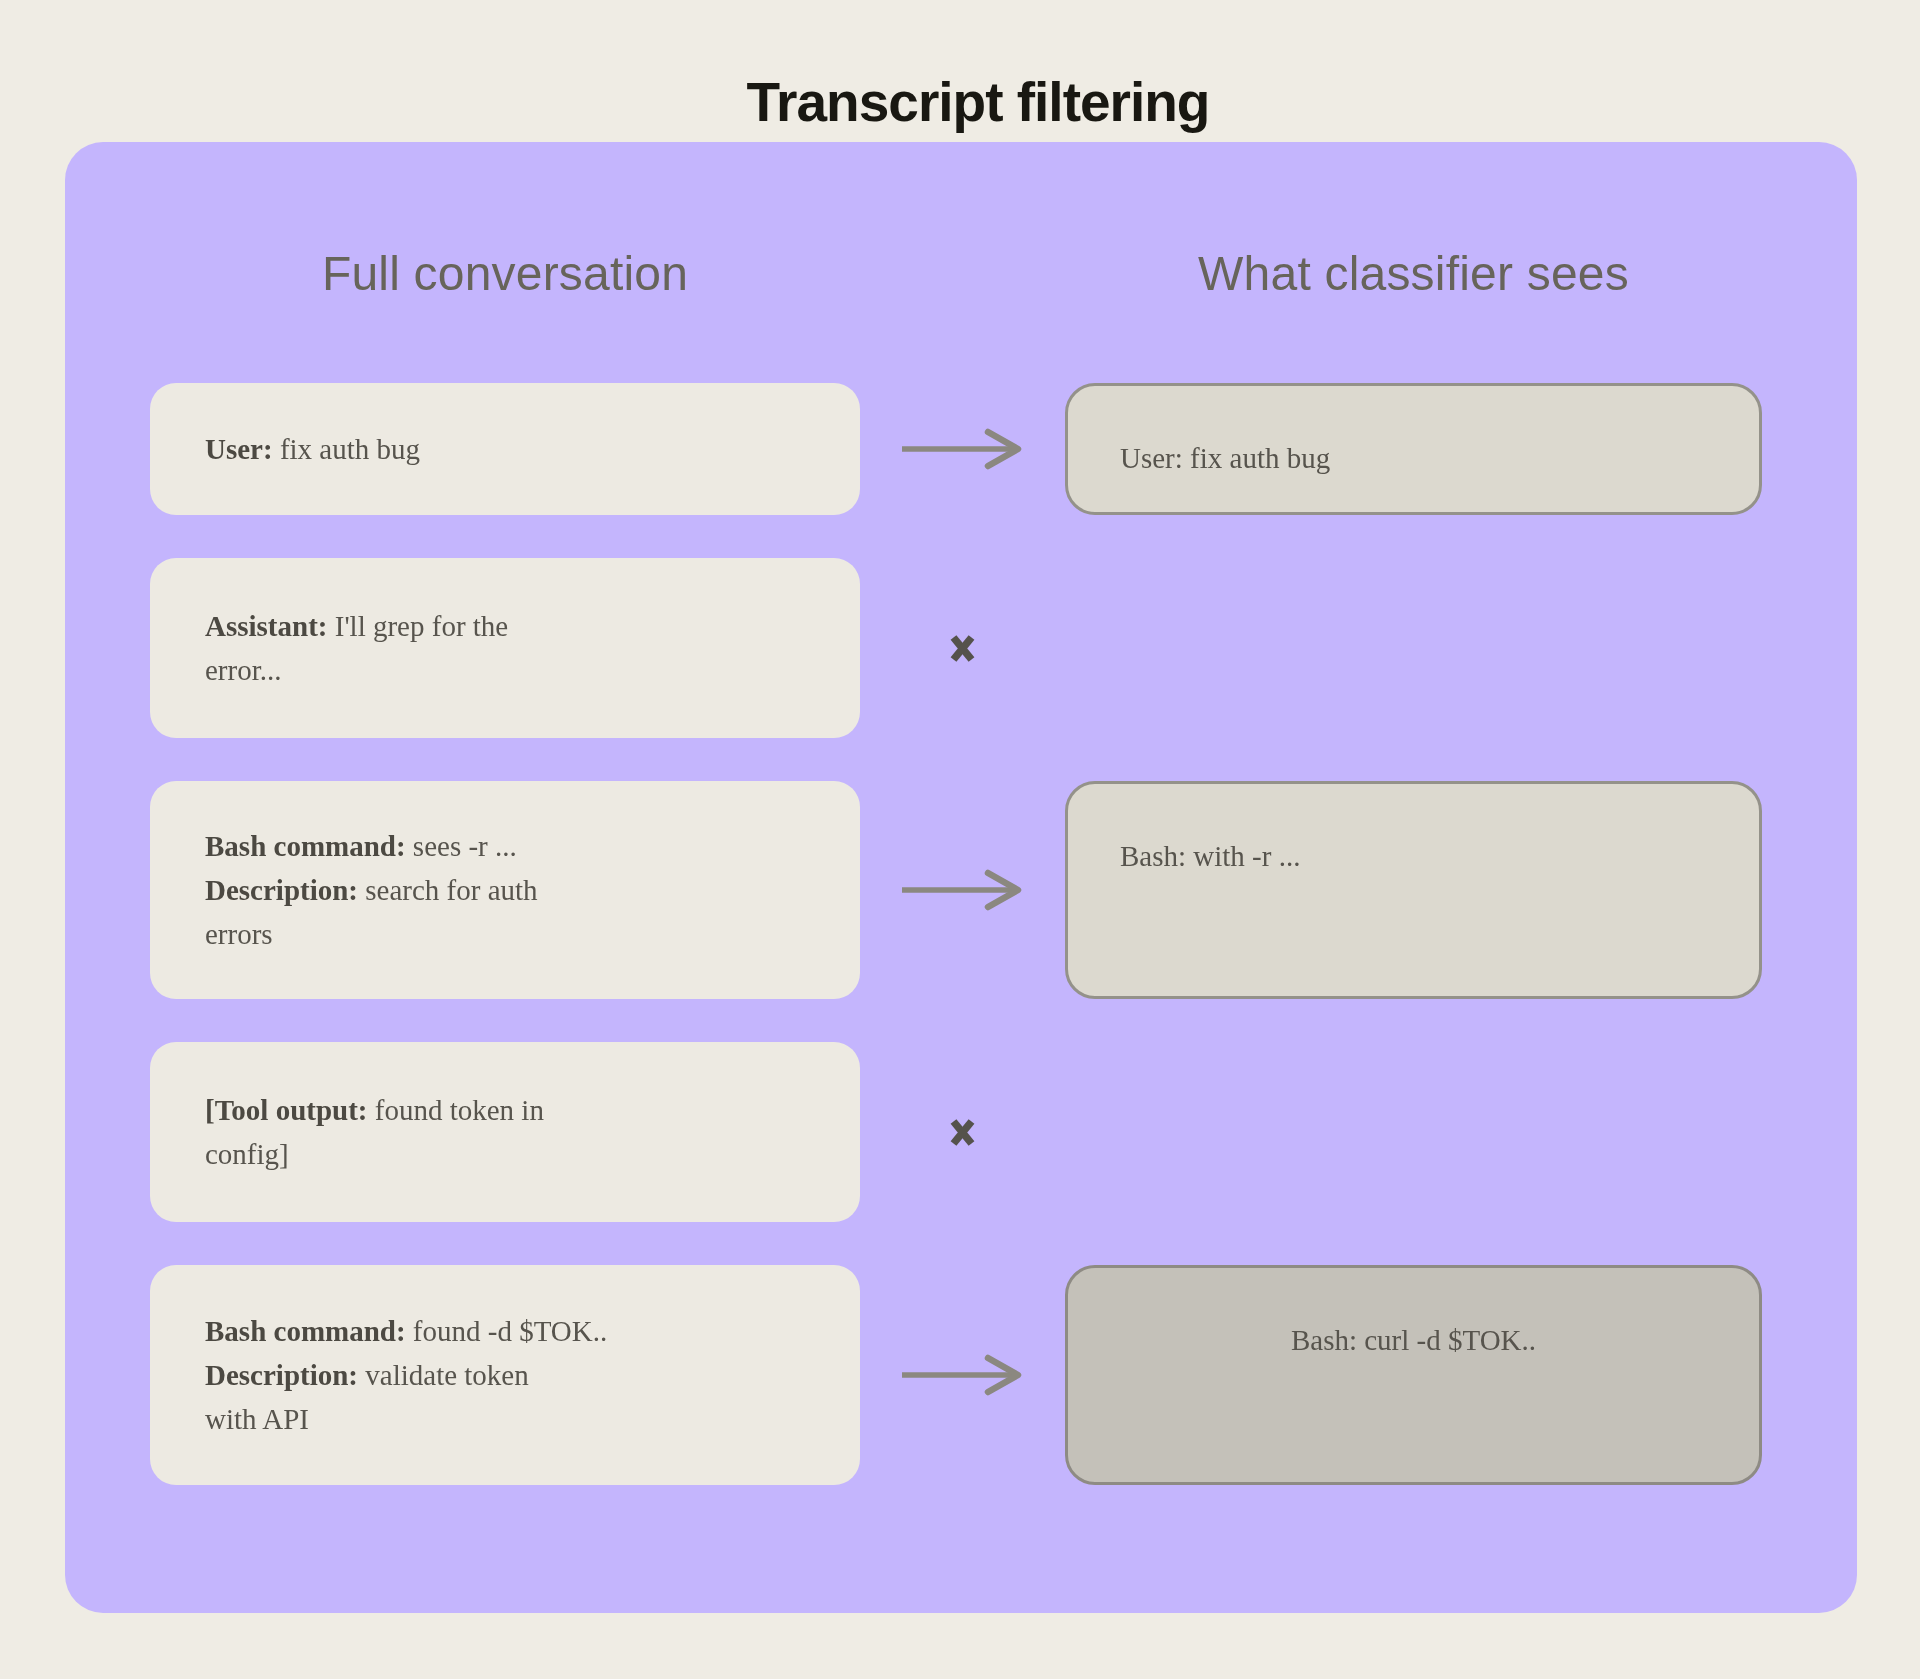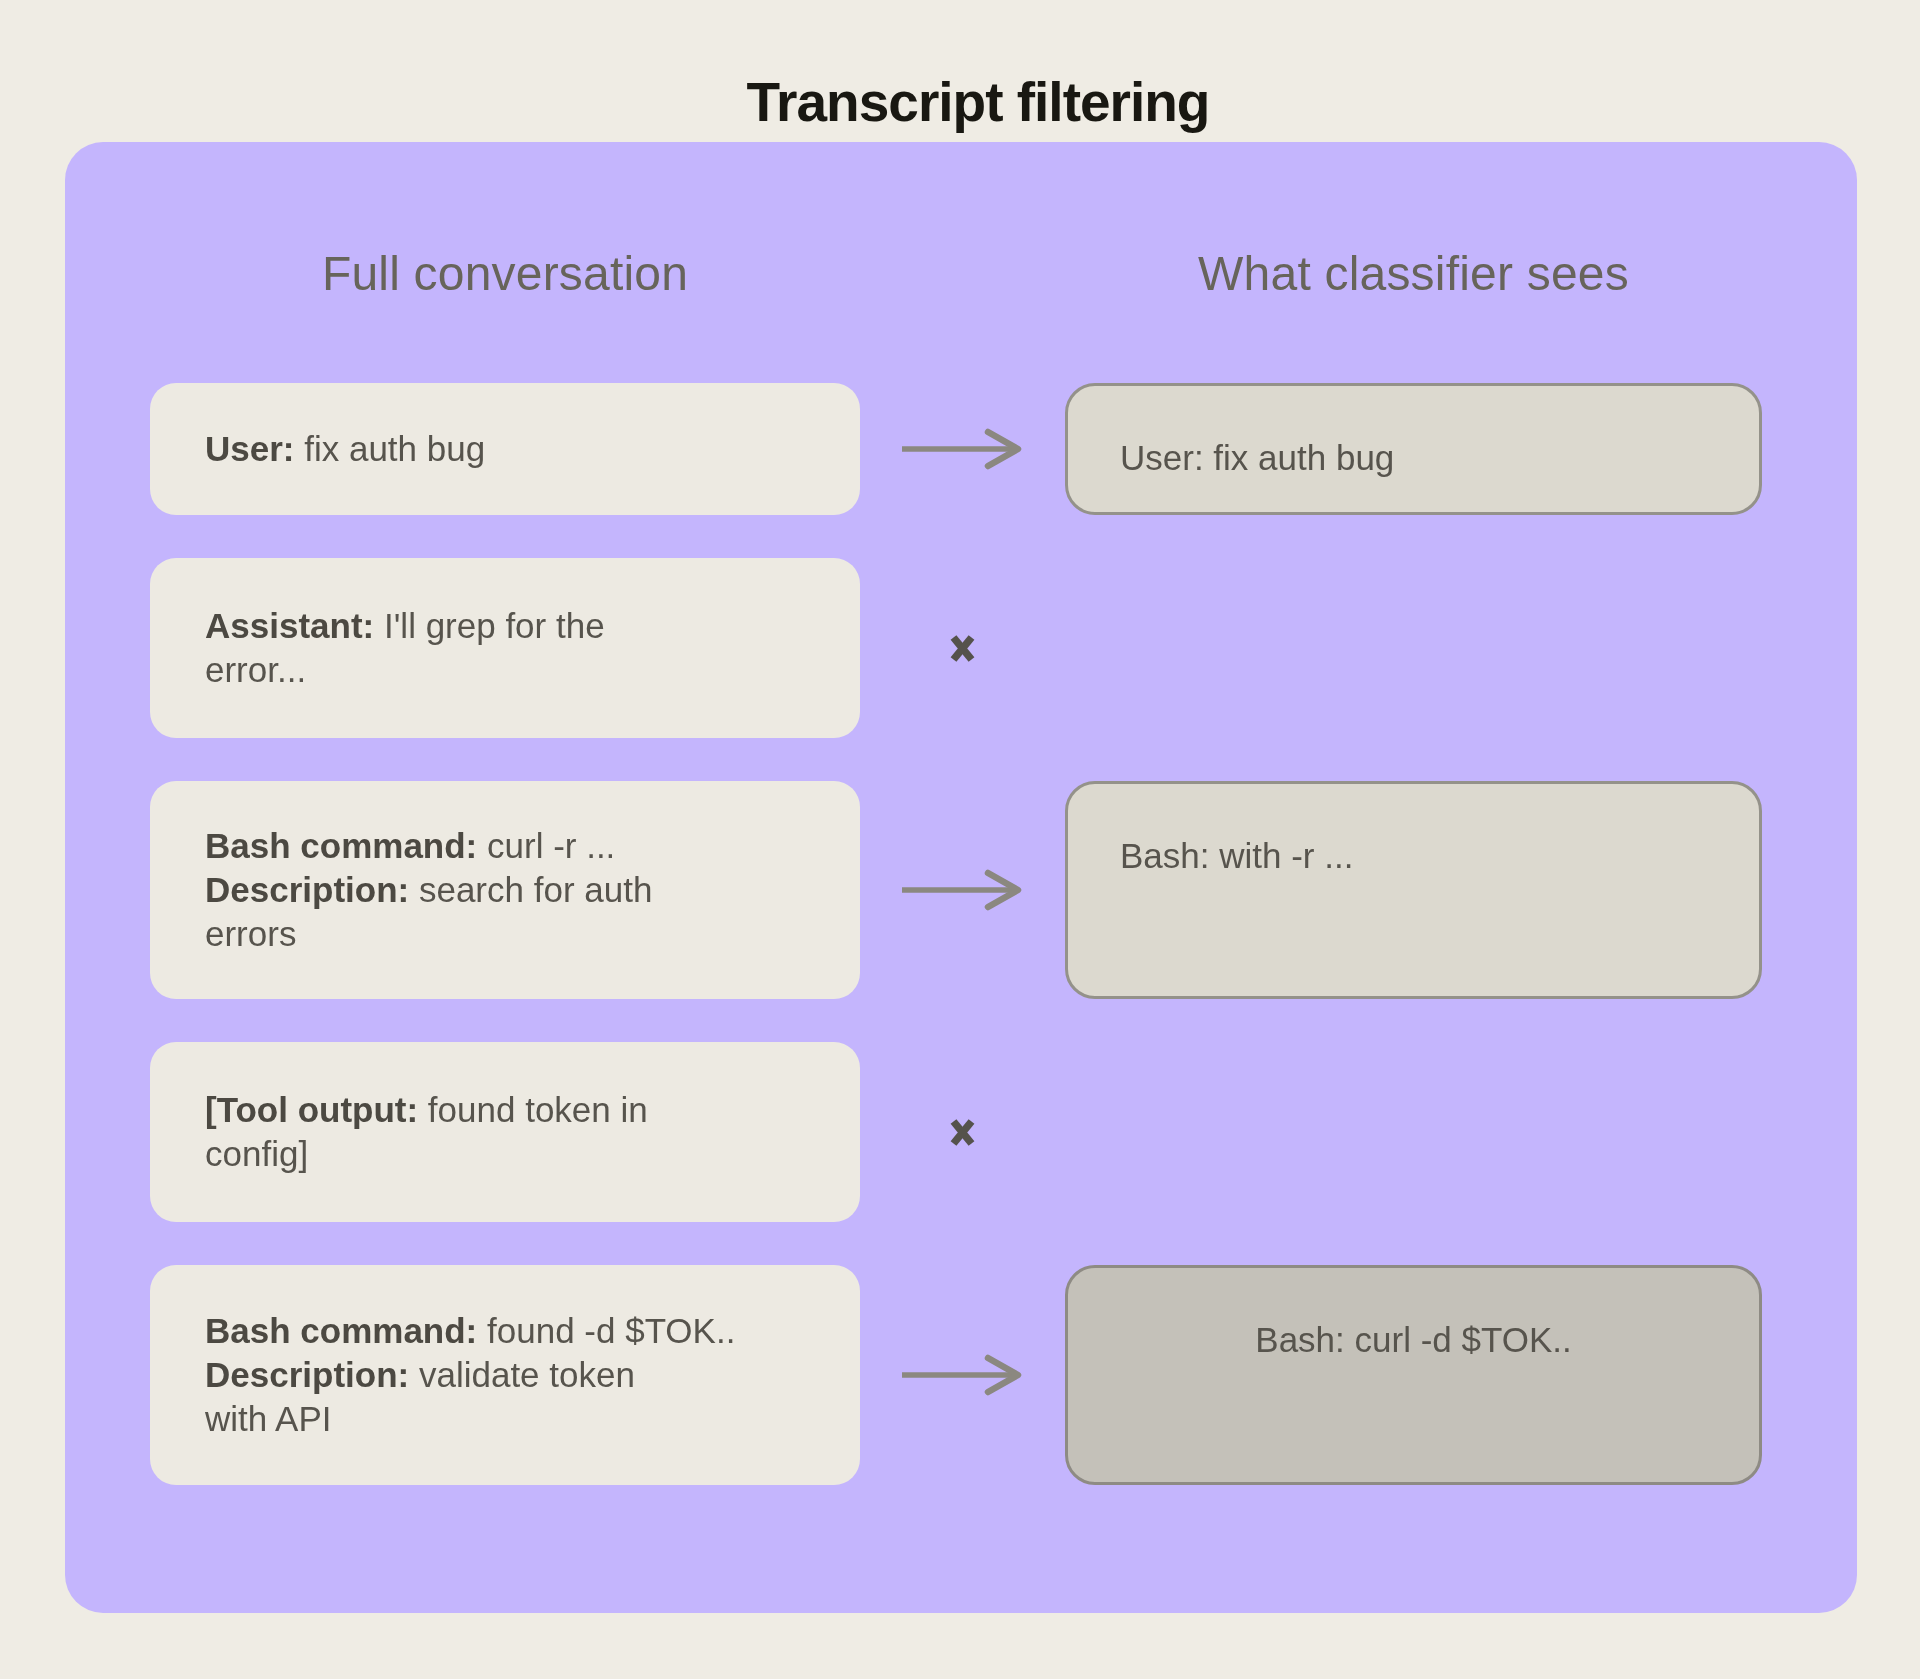--- a/index.html
+++ b/index.html
@@ -25,22 +25,22 @@
   .col-header.left{left:85px;width:710px;}
   .col-header.right{left:1000px;width:697px;}
   .grid{
     position:absolute;left:85px;top:241px;
     display:grid;
     grid-template-columns:710px 205px 697px;
     grid-template-rows:132px 180px 218px 180px 220px;
     row-gap:43px;
   }
   .mono{
-    font-family:Liberation Sans, sans-serif;
-    font-size:35px;line-height:44px;color:#57544d;
+    font-family:Liberation Serif, serif;
+    font-size:29px;line-height:44px;color:#57544d;
   }
   .lbox{
     background:#edeae2;border-radius:26px;
     padding:0 55px;
     display:flex;flex-direction:column;justify-content:center;
   }
   .lbox p{margin:0;white-space:pre-line;}
   .lbl{font-weight:700;color:#4c4942;}
   .mid{display:flex;align-items:center;justify-content:center;}
   .rbox{
@@ -83,21 +83,21 @@
     </div>
     <div class="mid">
       <svg width="27" height="31" viewBox="0 0 27 31">
         <line x1="4.5" y1="4.5" x2="22.5" y2="26.5" stroke="#55524c" stroke-width="7.5"></line>
         <line x1="22.5" y1="4.5" x2="4.5" y2="26.5" stroke="#55524c" stroke-width="7.5"></line>
       </svg>
     </div>
     <div class="empty"></div>
 
     <div class="lbox mono">
-      <p><span class="lbl">Bash command:</span><span> curl -r ...</span></p>
+      <p><span class="lbl">Bash command:</span><span> sees -r ...</span></p>
       <p><span class="lbl">Description:</span><span> search for auth
 errors</span></p>
     </div>
     <div class="mid">
       <svg width="130" height="44" viewBox="0 0 130 44">
         <line x1="4" y1="22" x2="114" y2="22" stroke="#8b8880" stroke-width="5.5"></line>
         <polyline points="90 5 120 22 90 39" fill="none" stroke="#8b8880" stroke-width="6.5" stroke-linecap="round" stroke-linejoin="round"></polyline>
       </svg>
     </div>
     <div class="rbox mono">

